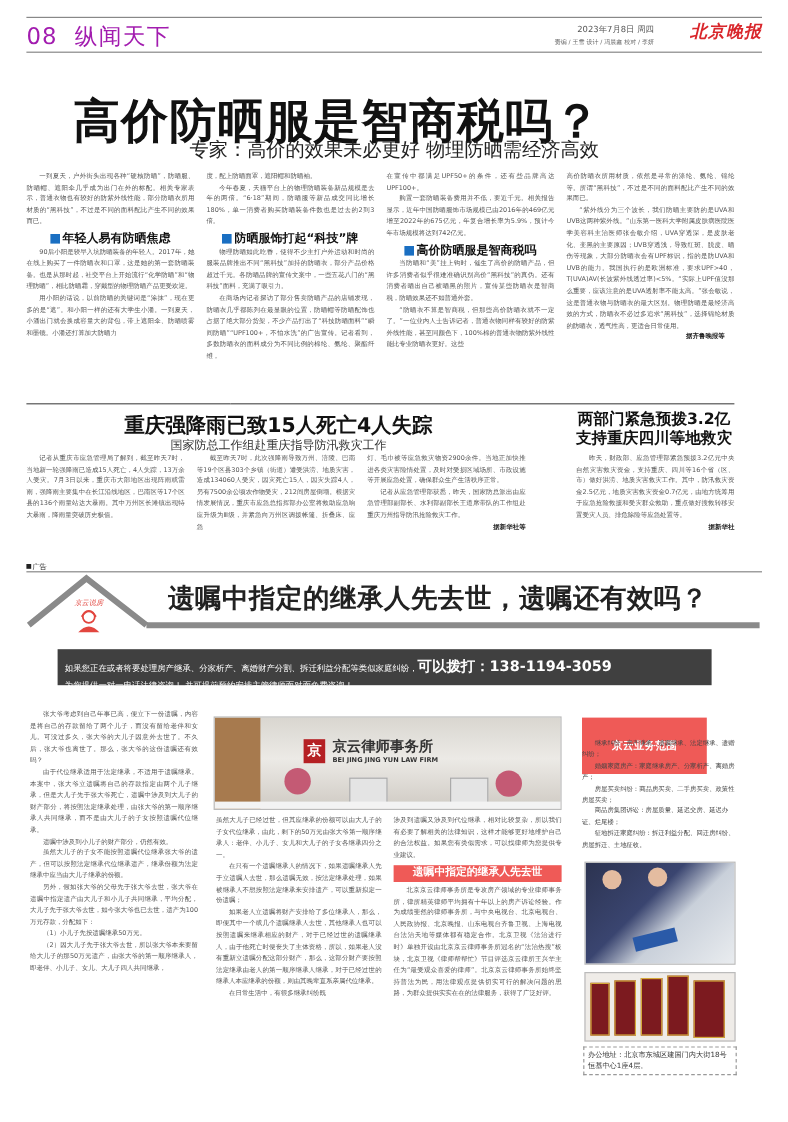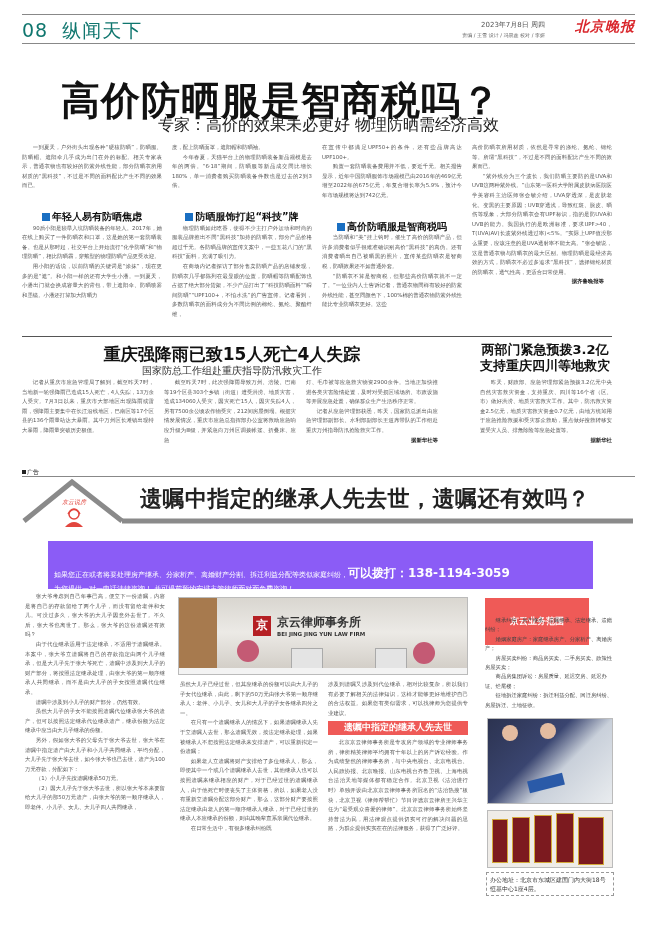--- a/index.html
+++ b/index.html
@@ -1,38 +1,38 @@
 <!DOCTYPE html>
 <html><head>
 <meta charset="utf-8">
 <style>
   * { box-sizing: border-box; margin: 0; padding: 0; }
   html, body { width: 657px; height: 935px; background: #ffffff; overflow: hidden; }
   body { font-family: "DejaVu Sans", sans-serif; color: #333; position: relative; }
   .abs { position: absolute; }
   .rule { position: absolute; left: 22px; width: 613px; height: 1px; background: #888; }
-  .masthead-section { left: 22px; top: 18px; font-size: 19px; color: #0f766e; letter-spacing: 1px; text-align: center; }
+  .masthead-section { left: 22px; top: 18px; font-size: 19px; color: #a21caf; letter-spacing: 1px; text-align: center; }
   .masthead-date { right: 112px; top: 20px; font-size: 7px; color: #555; text-align: right; }
   .masthead-credits { right: 112px; top: 32px; font-size: 5px; color: #666; text-align: right; }
   .logo { right: 22px; top: 18px; font-family: "DejaVu Serif", serif; font-size: 14px; color: #d9262b; font-weight: bold; font-style: italic; letter-spacing: 1px; }
   .headline { left: 0; width: 562px; text-align: center; top: 74px; font-size: 39px; font-weight: bold; color: #111; letter-spacing: 1px; }
   .subhead { left: 0; width: 657px; text-align: center; top: 115px; font-size: 16px; color: #222; }
   .col { font-size: 5.4px; line-height: 9.6px; color: #555; text-align: justify; }
   .col p { text-indent: 2em; }
-  .sechead { font-size: 10px; font-weight: bold; color: #111; margin: 21px 0 2px 0; text-align: center; }
+  .sechead { font-size: 10px; font-weight: bold; color: #111; margin: 4px 0 2px 0; text-align: center; }
   .sechead .sq { display: inline-block; width: 8px; height: 8px; background: #1a6fc2; margin-right: 2px; vertical-align: -1px; }
   .byline { font-weight: bold; color: #222; }
   .h2 { font-size: 17px; font-weight: bold; color: #111; text-align: center; }
   .h2sub { font-size: 10px; color: #333; text-align: center; }
   .h3 { font-size: 13px; font-weight: bold; color: #111; text-align: center; line-height: 16px; }
   .ad-label { left: 22px; top: 468px; font-size: 6px; color: #222; }
   .ad-label .sq { display: inline-block; width: 4px; height: 4px; background: #222; margin-right: 1px; }
   .roof { position: absolute; }
   .ad-title { left: 140px; top: 484px; font-size: 22px; font-weight: bold; color: #222; letter-spacing: 0.5px; }
-  .banner { left: 48px; top: 541px; width: 545px; height: 30px; background: #8b5cf6; color: #fff; padding: 24px 6px; }
+  .banner { left: 48px; top: 541px; width: 545px; height: 30px; background: #404040; color: #fff; padding: 6px 6px; }
   .banner .l1 { font-size: 7px; white-space: nowrap; }
   .banner .phone { font-size: 12px; font-weight: bold; }
   .banner .l2 { font-size: 7px; margin-top: 2px; }
   .photo { background: linear-gradient(180deg, #d9d6d0 0%, #eceae6 45%, #cfcac3 100%); border: 1px solid #bbb; overflow: hidden; }
   .firm-sign { position: absolute; left: 74px; top: 16px; display: flex; align-items: center; gap: 6px; }
   .firm-seal { width: 18px; height: 20px; background: #b52024; color: #fff; font-size: 12px; font-weight: bold; display: flex; align-items: center; justify-content: center; font-family: "DejaVu Serif", serif; }
   .firm-cn { font-family: "DejaVu Serif", serif; font-size: 12px; color: #333; font-weight: bold; }
   .firm-en { font-size: 5.5px; color: #333; font-weight: bold; }
   .redbar { background: #ef5a57; color: #fff; font-weight: bold; text-align: center; }
   .svc { font-family: "DejaVu Serif", serif; font-size: 5.3px; line-height: 9.4px; color: #444; }

